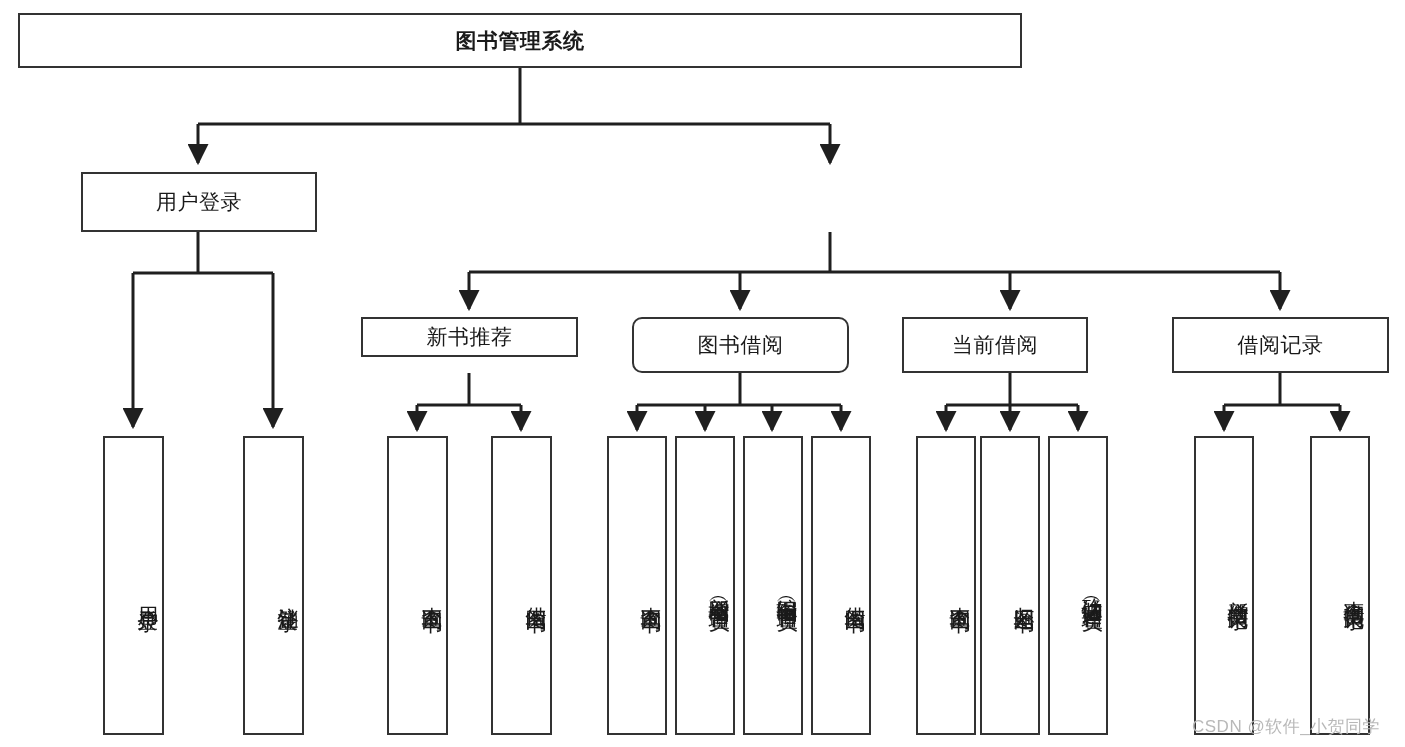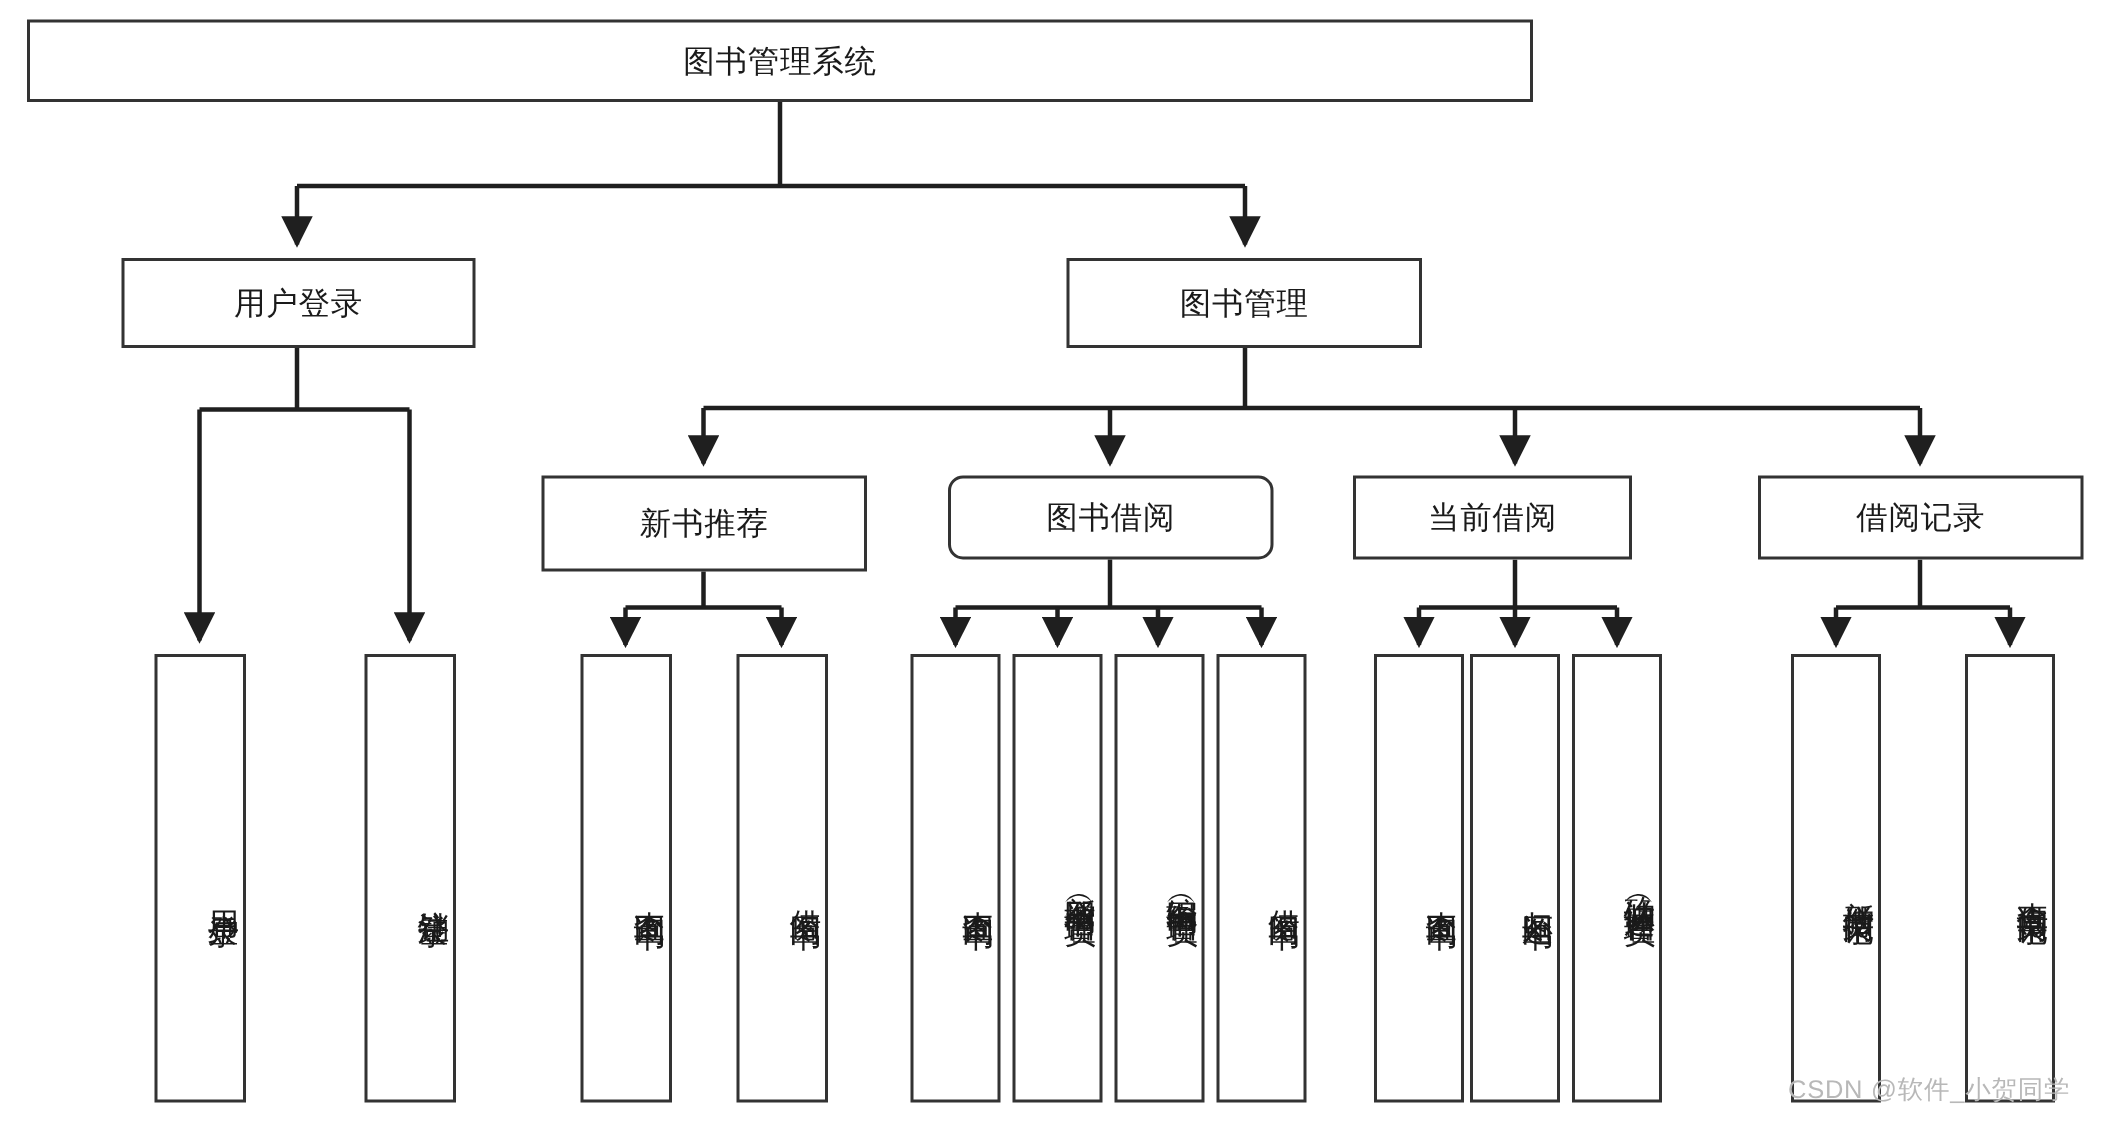--- a/index.html
+++ b/index.html
@@ -111,32 +111,29 @@
       <path d="M 1010 405 L 1010 430" marker-end="url(#arrow)"></path>
       <path d="M 1078 405 L 1078 430" marker-end="url(#arrow)"></path>
 
       <path d="M 1280 373 L 1280 405"></path>
       <path d="M 1224 405 L 1340 405"></path>
       <path d="M 1224 405 L 1224 430" marker-end="url(#arrow)"></path>
       <path d="M 1340 405 L 1340 430" marker-end="url(#arrow)"></path>
     </g>
   </svg>
 
-  <div class="node horiz" style="left:18px; top:13px; width:1004px; height:55px;">
+  <div class="node horiz" style="left:18px; top:13px; width:1004px; height:55px;font-weight:bold;">
     <span class="lbl">图书管理系统</span>
   </div>
 
   <div class="node horiz" style="left:81px; top:172px; width:236px; height:60px;">
     <span class="lbl">用户登录</span>
   </div>
-  <div class="node horiz" style="left:711px; top:172px; width:237px; height:60px;">
-    <span class="lbl">图书管理</span>
-  </div>
 
-  <div class="node horiz" style="left:361px; top:317px; width:217px; height:64px;">
+  <div class="node horiz" style="left:361px; top:317px; width:217px; height:40px;">
     <span class="lbl">新书推荐</span>
   </div>
   <div class="node horiz" style="left:632px; top:317px; width:217px; height:56px;border-radius:10px;">
     <span class="lbl">图书借阅</span>
   </div>
   <div class="node horiz" style="left:902px; top:317px; width:186px; height:56px;">
     <span class="lbl">当前借阅</span>
   </div>
   <div class="node horiz" style="left:1172px; top:317px; width:217px; height:56px;">
     <span class="lbl">借阅记录</span>

